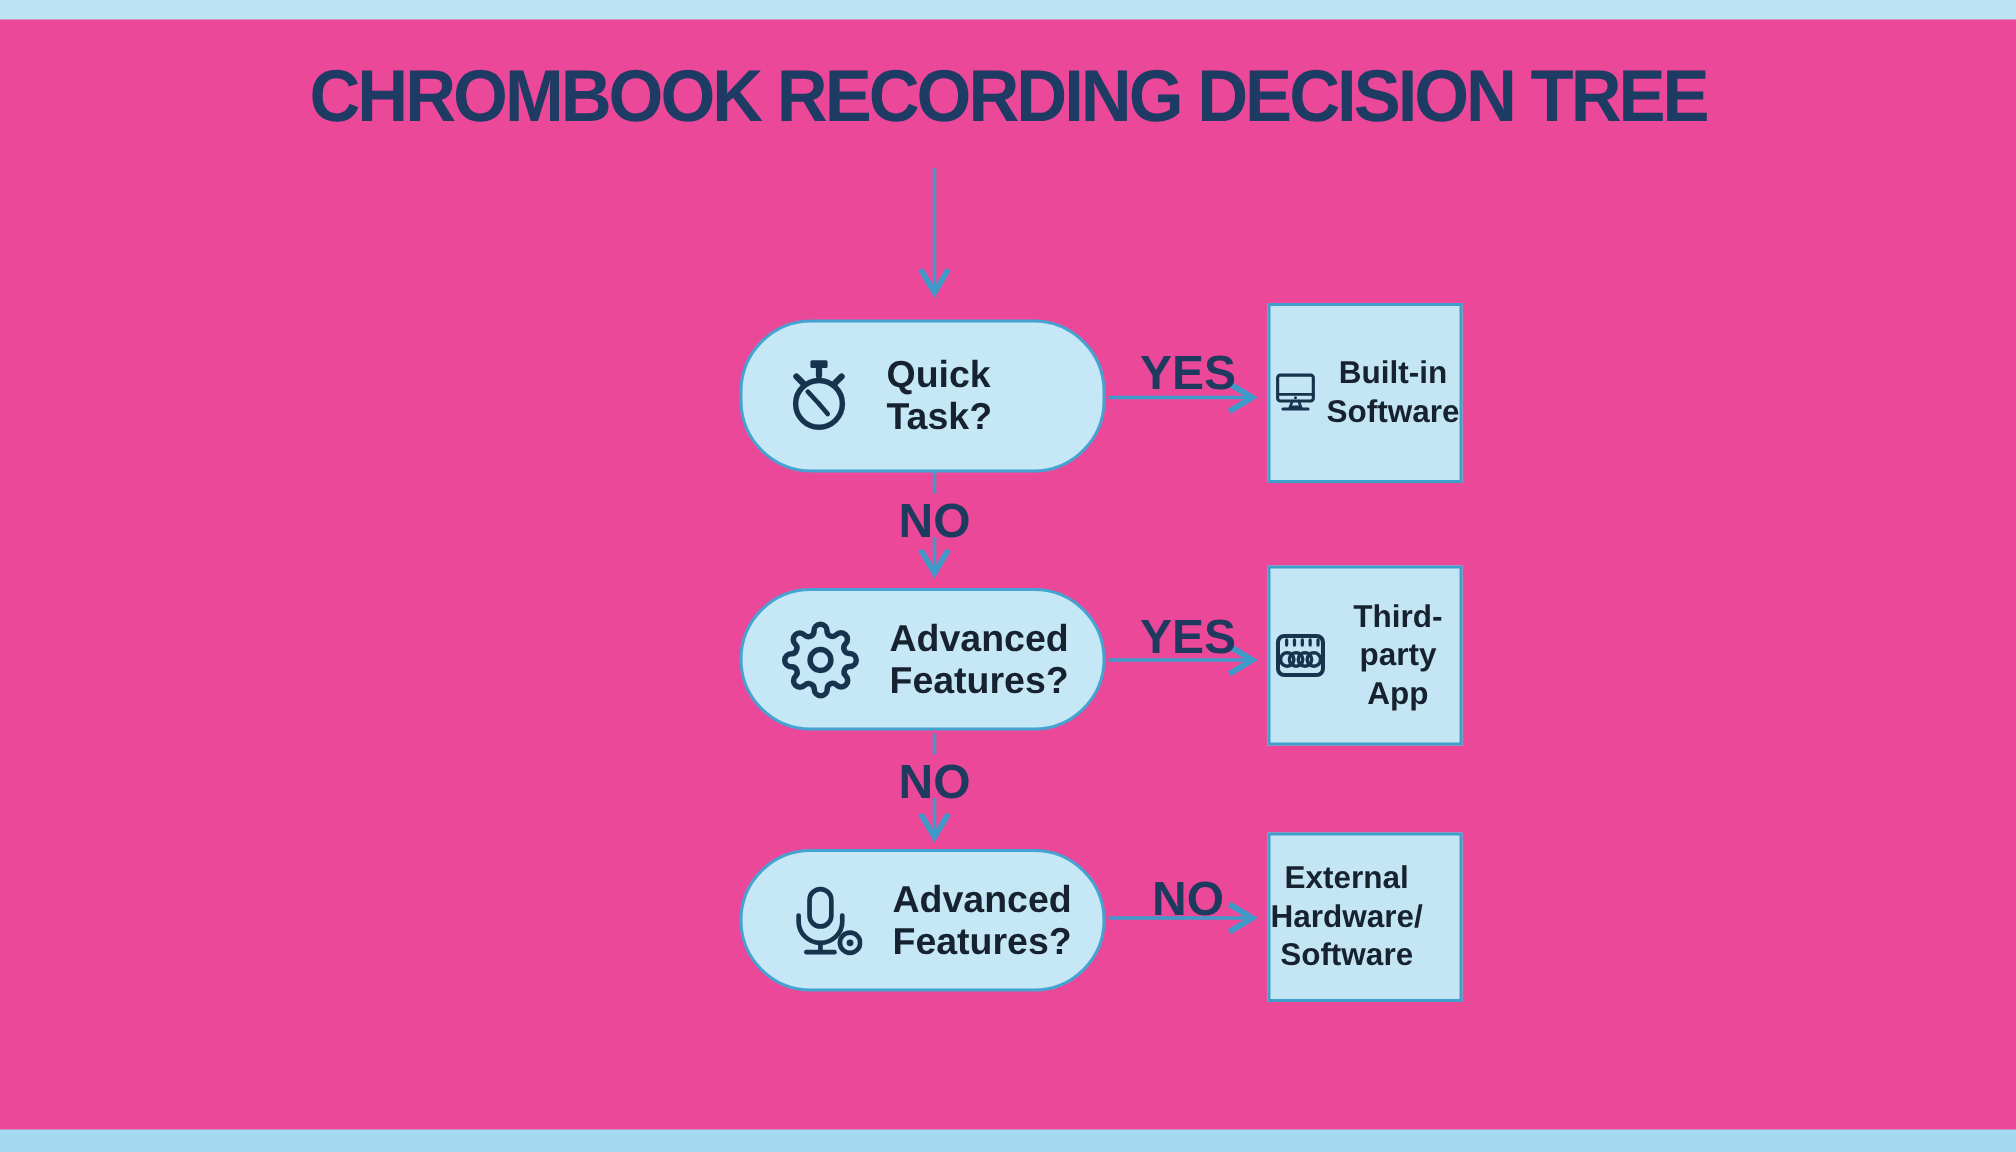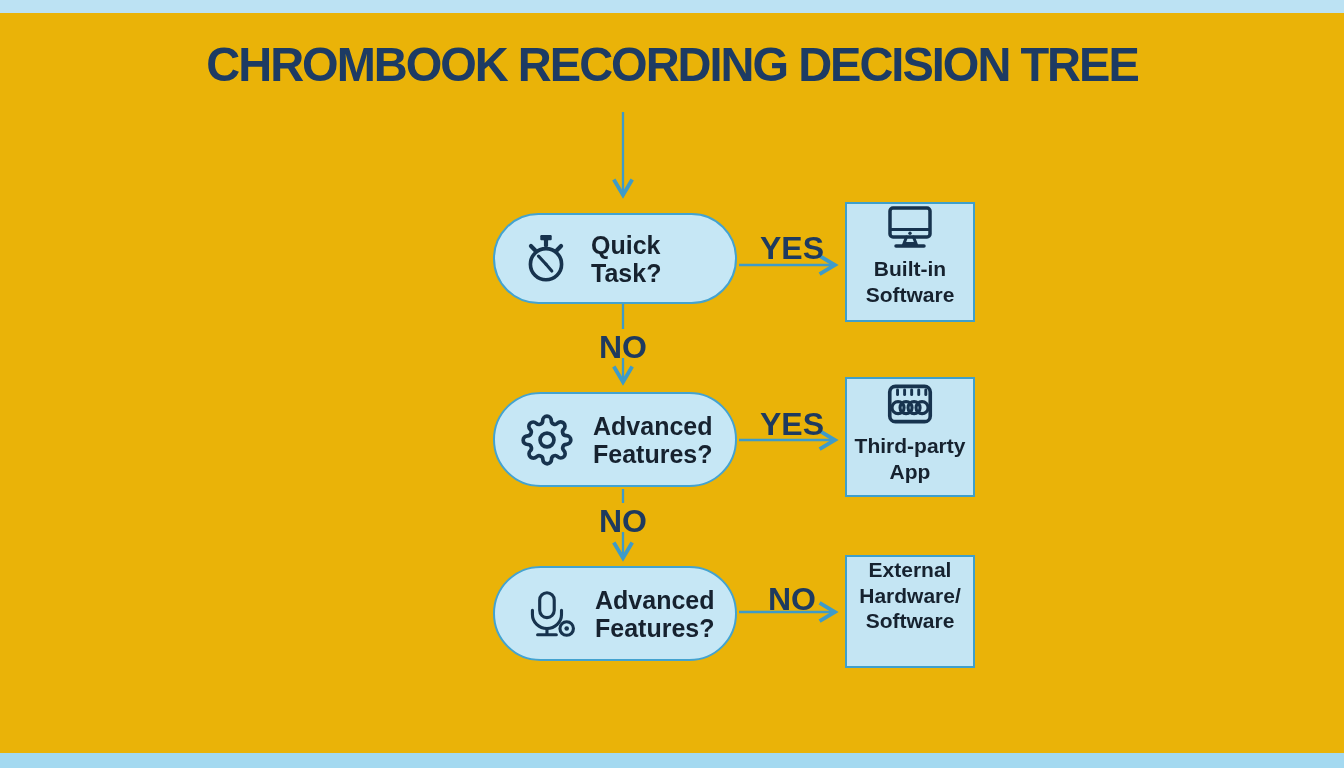--- a/index.html
+++ b/index.html
@@ -3,21 +3,21 @@
 <meta charset="utf-8">
 <style>
   * { margin: 0; padding: 0; box-sizing: border-box; }
   html, body { width: 1344px; height: 768px; }
   body { font-family: "Liberation Sans", "DejaVu Sans", sans-serif; }
 
   .canvas {
     position: relative;
     width: 1344px;
     height: 768px;
-    background: #eab308;
+    background: #ec4899;
     overflow: hidden;
   }
 
   .edge-bar { position: absolute; left: 0; width: 100%; }
   .edge-bar.top { top: 0; height: 13px; background: #bce2f3; }
   .edge-bar.bottom { bottom: 0; height: 15px; background: #a4d9f0; }
 
   .page-title {
     position: absolute;
     top: 36px;
@@ -44,40 +44,40 @@
     left: 493px;
     width: 244px;
     background: #c6e7f5;
     border: 2px solid #44a3d0;
     border-radius: 48px;
     display: flex;
     align-items: center;
     padding-left: 26px;
     gap: 20px;
   }
-  .pill-1 { top: 213px; height: 91px; }
+  .pill-1 { top: 213px; height: 102px; }
   .pill-2 { top: 392px; height: 95px; }
   .pill-3 { top: 566px; height: 95px; }
 
   .pill-label {
     font-size: 25px;
     font-weight: 700;
     color: #16222f;
     line-height: 1.12;
   }
   .pill-label span { display: block; }
 
   .outcome-box {
     position: absolute;
     left: 845px;
     width: 130px;
     background: #c4e5f3;
     border: 2px solid #3f9fcb;
     display: flex;
-    flex-direction: column;
+    flex-direction: row;
     align-items: center;
     justify-content: flex-start;
     gap: 4px;
     text-align: center;
   }
   .box-1 { top: 202px; height: 120px; }
   .box-2 { top: 377px; height: 120px; }
   .box-3 { top: 555px; height: 113px; }
 
   .box-label {

